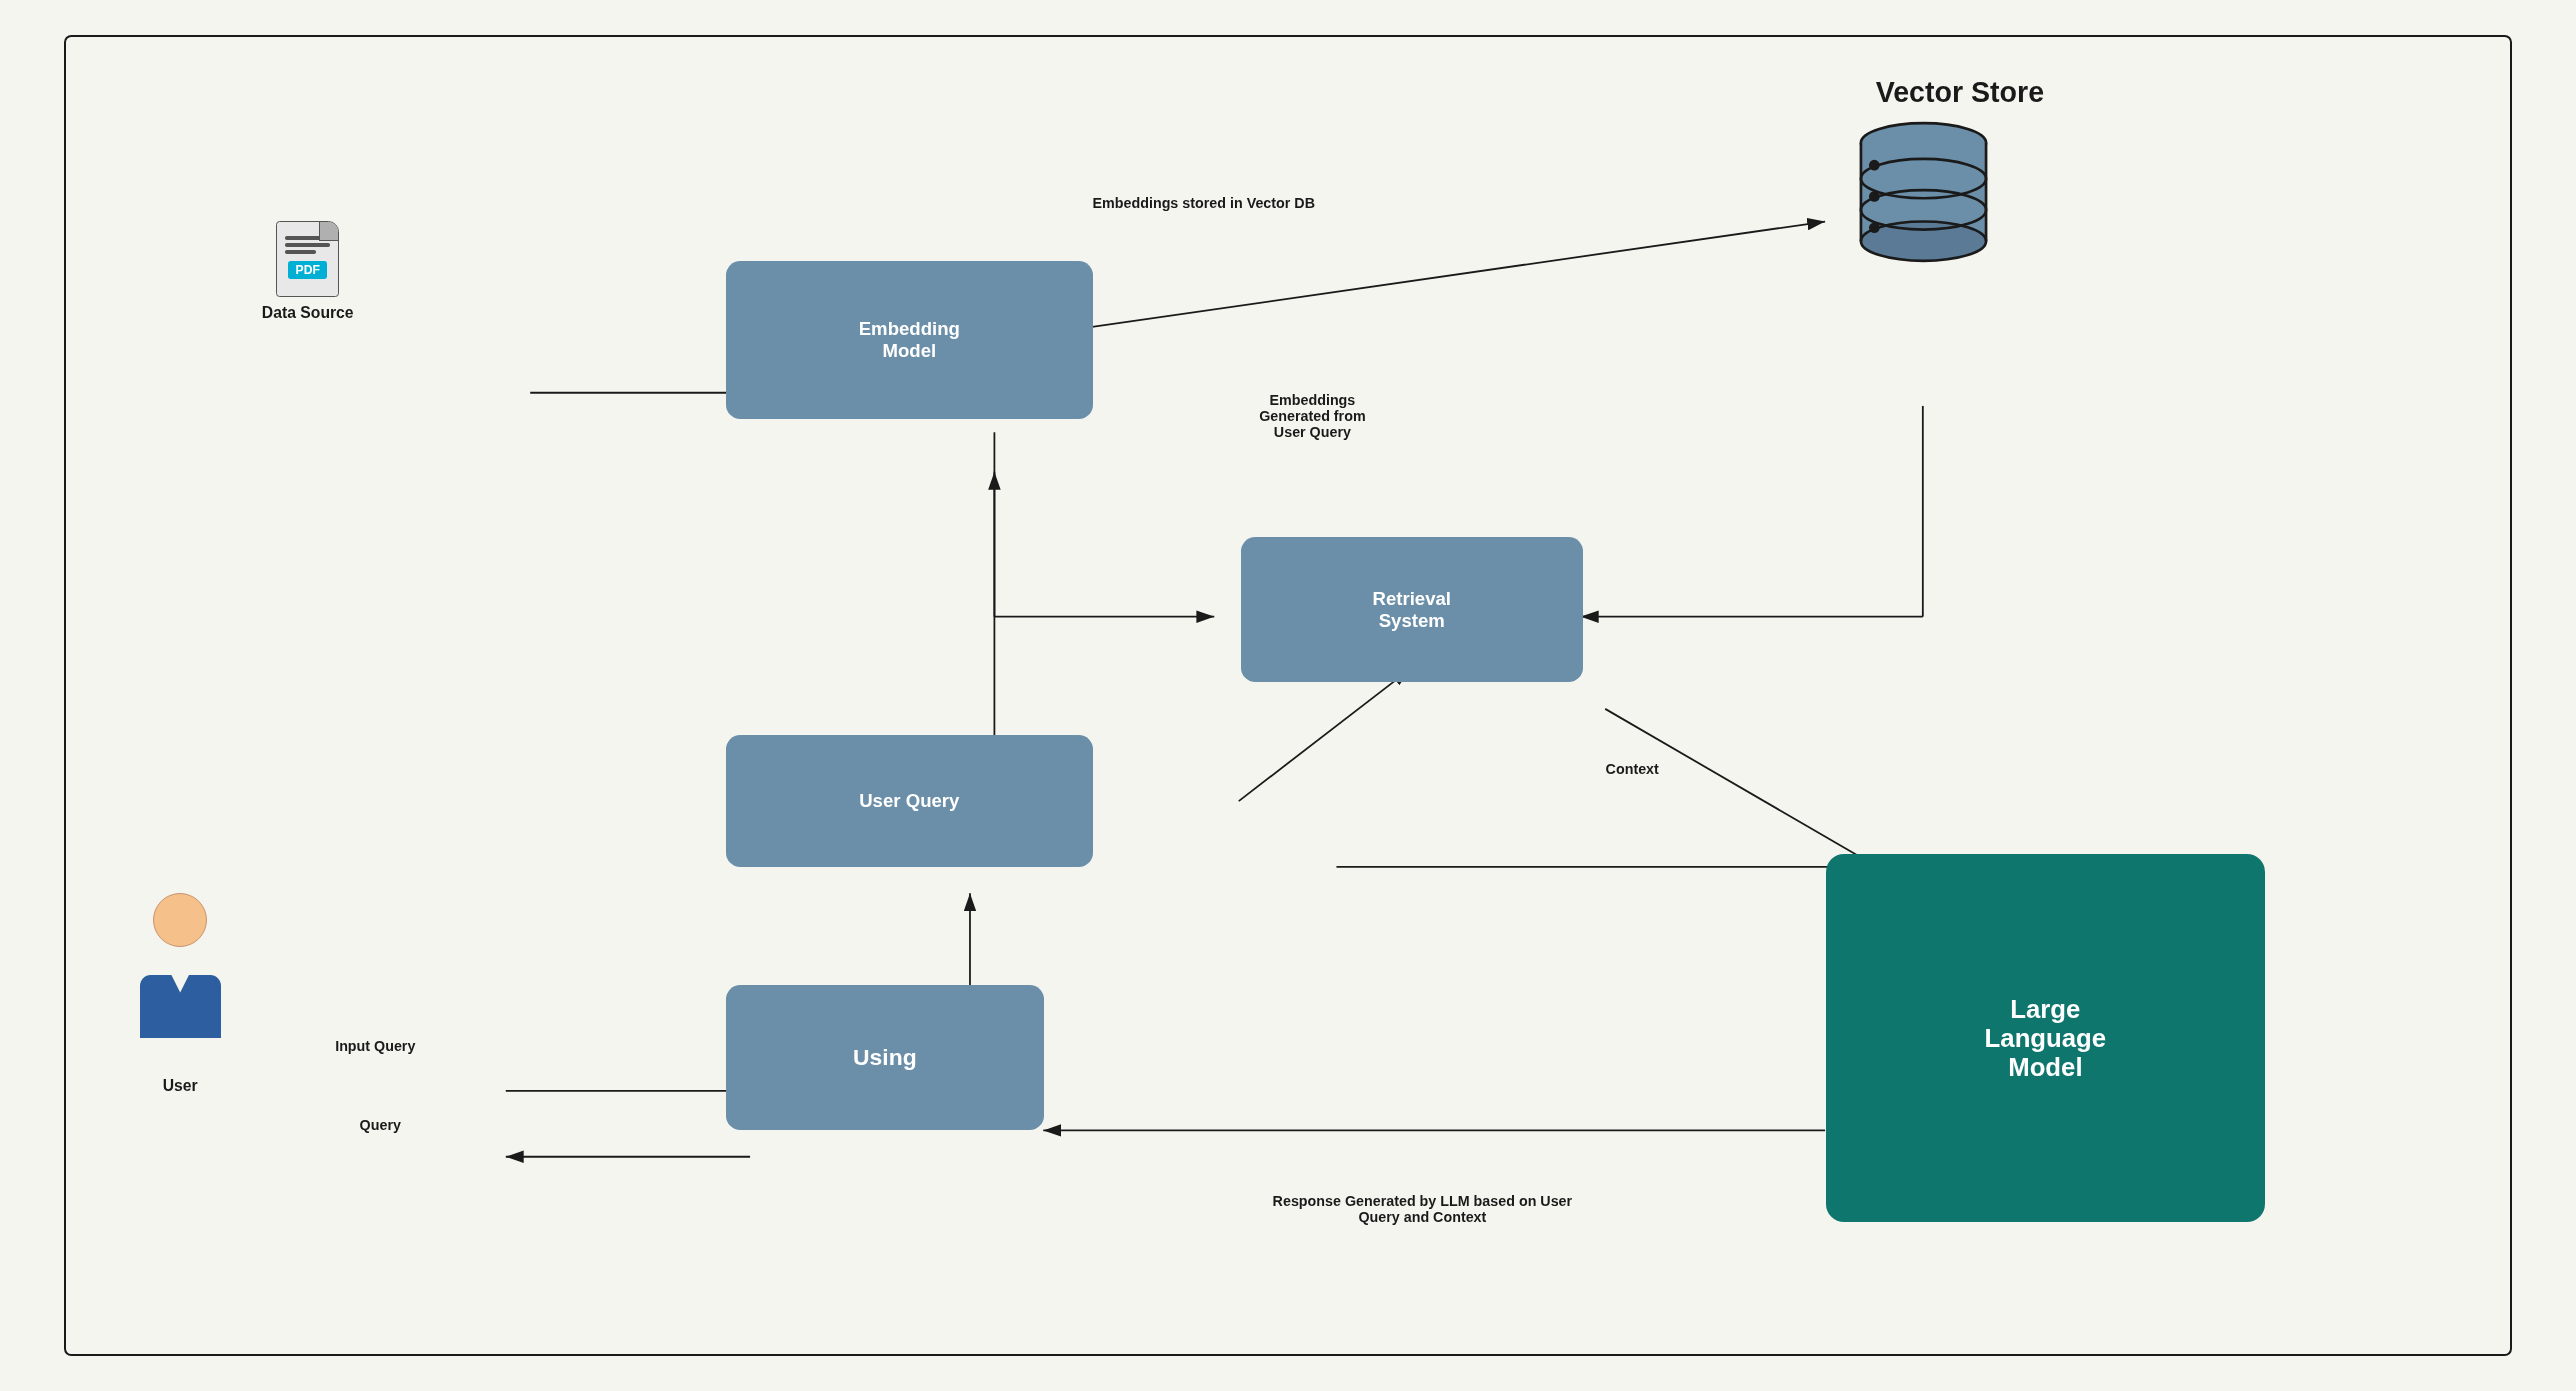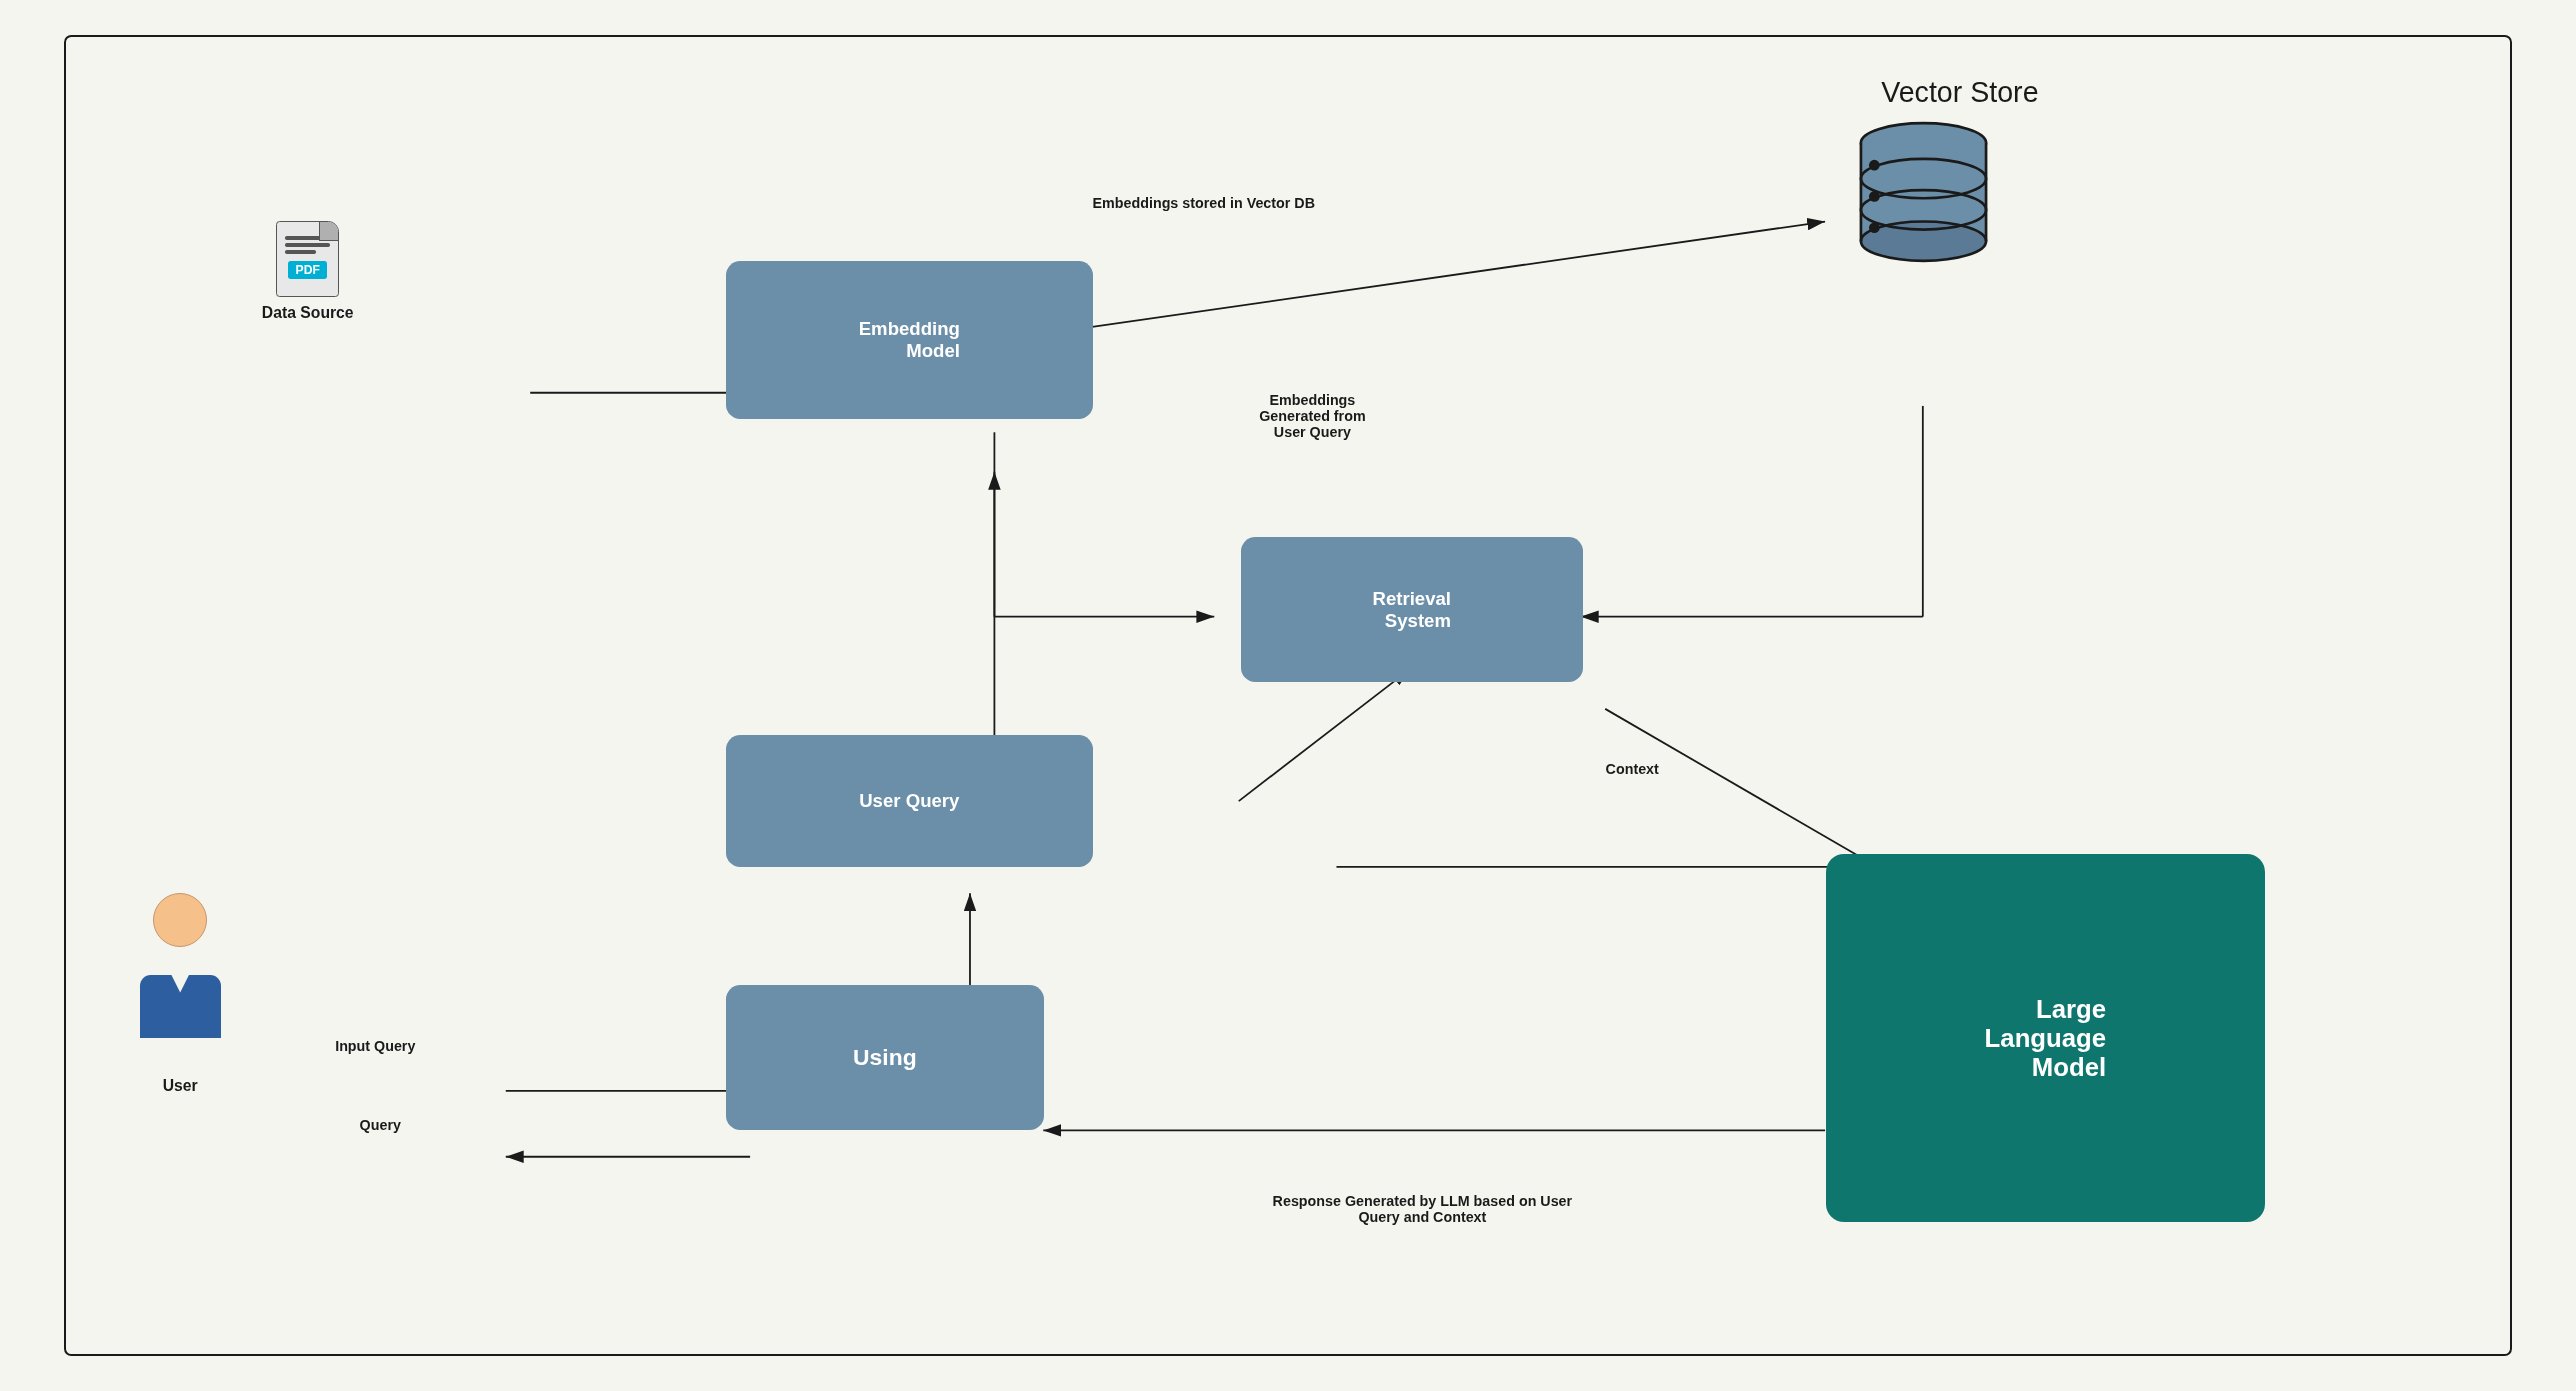--- a/index.html
+++ b/index.html
@@ -20,21 +20,21 @@
       height: 95vh;
       position: relative;
       overflow: hidden;
     }
     .node {
       position: absolute;
       border-radius: 14.3px;
       display: flex;
       align-items: center;
       justify-content: center;
-      text-align: right;
+      text-align: center;
       font-size: 1.4em;
       font-weight: 600;
       color: #1a1a1a;
     }
     .node-blue {
       background: #6b8fa8;
       color: #fff;
     }
     .node-large {
       background: #0f766e;
@@ -183,21 +183,21 @@
 
     <line x1="37%" y1="74%" x2="37%" y2="65%" stroke="#1a1a1a" stroke-width="2" marker-end="url(#arrowhead)"></line>
 
     <line x1="72%" y1="83%" x2="40%" y2="83%" stroke="#1a1a1a" stroke-width="2" marker-end="url(#arrowhead)"></line>
 
     <line x1="18%" y1="80%" x2="28%" y2="80%" stroke="#1a1a1a" stroke-width="2" marker-end="url(#arrowhead)"></line>
 
     <line x1="28%" y1="85%" x2="18%" y2="85%" stroke="#1a1a1a" stroke-width="2" marker-end="url(#arrowhead)"></line>
   </svg>
 
-  <div class="label label-bold" style="top:3%; left:65%; width:25%; text-align:center; font-size:2em; font-weight:400;">Vector Store</div>
+  <div class="label label-bold" style="top:3%; left:65%; width:25%; text-align:center; font-size:2em; font-weight:700;">Vector Store</div>
 
   <div class="db-icon" style="top:6%; left:68%; width:16%;">
     <svg width="143" height="152" viewBox="0 0 160 170">
 
       <ellipse cx="80" cy="30" rx="70" ry="22" fill="#6b8fa8" stroke="#1a1a1a" stroke-width="3"></ellipse>
       <rect x="10" y="30" width="140" height="110" fill="#6b8fa8" stroke="none"></rect>
       <ellipse cx="80" cy="140" rx="70" ry="22" fill="#5a7a96" stroke="#1a1a1a" stroke-width="3"></ellipse>
 
       <line x1="10" y1="30" x2="10" y2="140" stroke="#1a1a1a" stroke-width="3"></line>
       <line x1="150" y1="30" x2="150" y2="140" stroke="#1a1a1a" stroke-width="3"></line>

